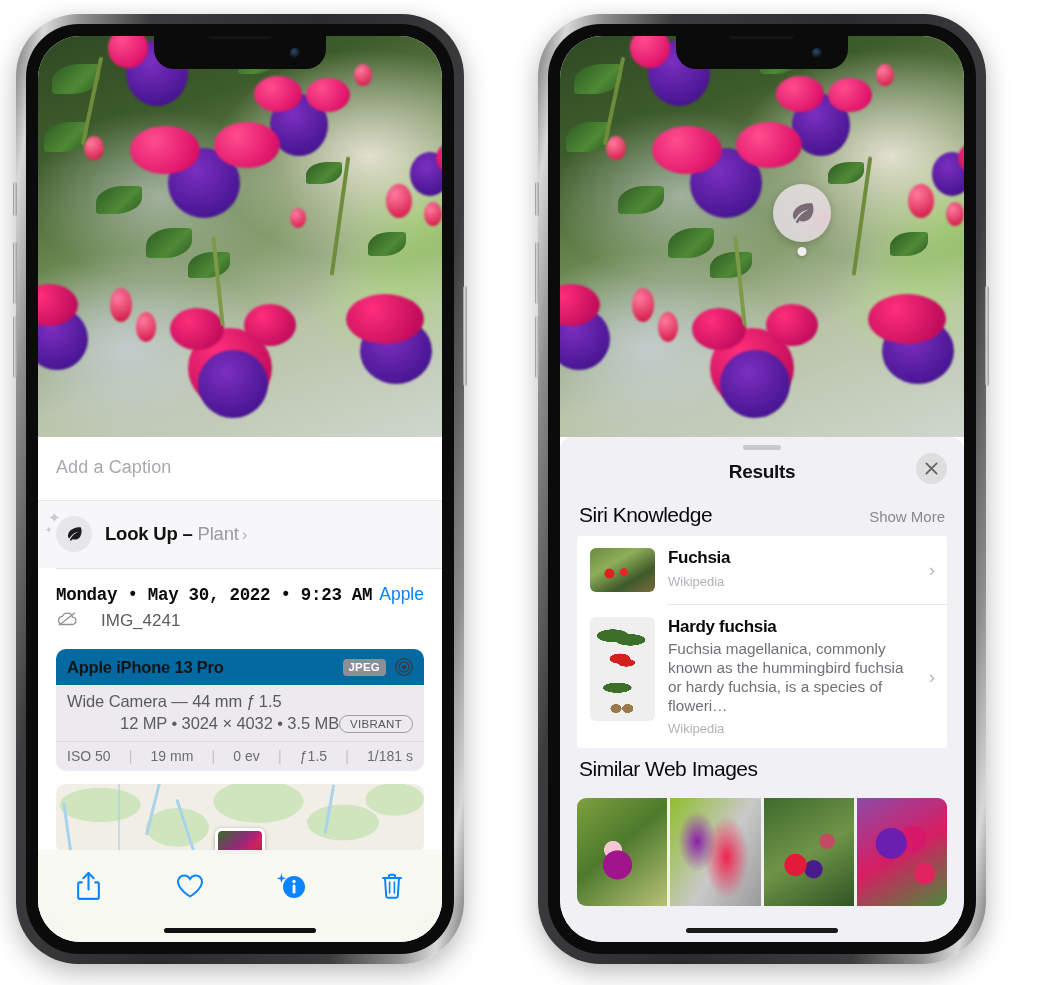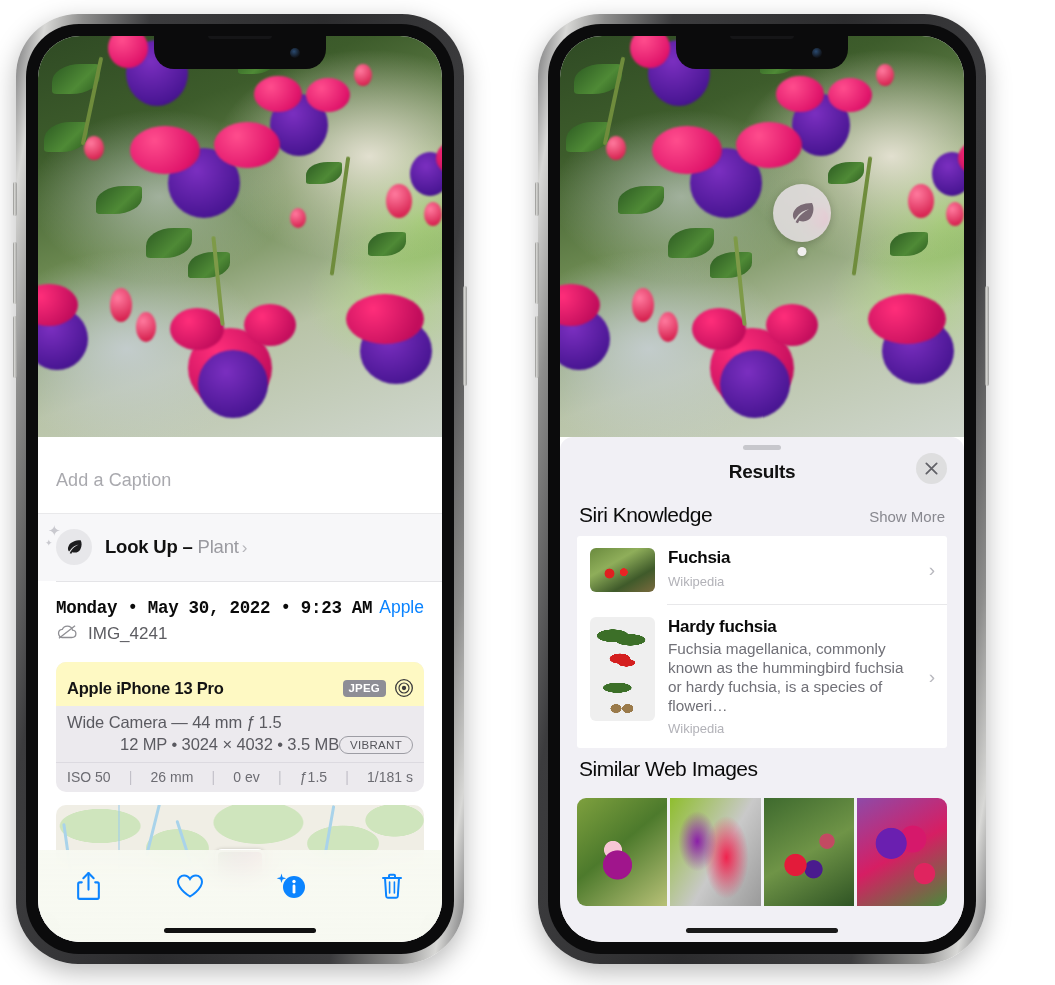--- a/index.html
+++ b/index.html
@@ -92,21 +92,21 @@
   .fl-pink { background: radial-gradient(circle at 35% 30%, #ff4d8d, #e0156b 70%, #b50f54 100%); }
   .fl-purple { background: radial-gradient(circle at 40% 32%, #7b2fc0, #4a1694 72%, #2f0d63 100%); }
   .fl-mag { background: radial-gradient(circle at 35% 30%, #ff2e7a, #c20d5c 75%); }
   .bud { background: radial-gradient(circle at 35% 30%, #ff7a9e, #d6214f 80%); }
   .leaf-g { background: linear-gradient(135deg,#2c5a22,#4f8a36 60%,#2d5c20); }
 
   
   .info-sheet {
     position: absolute; left: 0; top: 401px; right: 0; bottom: 0;
     background: #ffffff;
-    display: flex; flex-direction: column; margin-top: 13px;
+    display: flex; flex-direction: column;
   }
   .caption-row {
     padding: 20px 18px 22px 18px;
     font-size: 18px; color: #a9a9ae; letter-spacing: .1px;
     border-bottom: 1px solid #e9e9eb;
     background: #fff;
   }
   .lookup-row {
     display: flex; align-items: center; gap: 13px;
     padding: 15px 18px 16px 18px;
@@ -125,31 +125,31 @@
   .lookup-text { font-size: 18.5px; font-weight: 700; color: #111; letter-spacing: -.2px; }
   .lookup-text .sub { font-weight: 400; color: #9a9aa0; }
   .chev-gray { color: #b6b6bb; font-size: 17px; margin-left: 3px; font-weight: 500; }
 
   .divider { height: 1px; background: #e4e4e7; margin-left: 18px; }
 
   .meta-block { padding: 15px 18px 12px 18px; background: #fff; }
   .meta-top { display: flex; justify-content: space-between; align-items: baseline; }
   .meta-date { font-size: 17.5px; font-weight: 700; color: #0a0a0a; letter-spacing: -.3px; font-family: Liberation Mono, monospace; }
   .adjust-link { font-size: 17.5px; color: #0b84ff; font-weight: 400; }
-  .meta-file { display: flex; align-items: center; gap: 10px; margin-top: 6px; }
+  .meta-file { display: flex; align-items: center; gap: 23px; margin-top: 6px; }
   .meta-filename { font-size: 17px; color: #5c5c61; }
 
   .cam-card {
     margin: 6px 18px 0 18px;
     background: #eceaee; border-radius: 10px; overflow: hidden;
   }
   .cam-head {
     display: flex; align-items: center; justify-content: space-between;
-    padding: 16px 10px 8px 11px;
-    background: #fef9c3;
+    padding: 8px 10px 8px 11px;
+    background: #0369a1;
   }
   .cam-model { font-size: 16.5px; font-weight: 700; color: #141414; letter-spacing: -.2px; }
   .cam-head-right { display: flex; align-items: center; gap: 8px; }
   .jpeg-badge {
     background: #8e8e96; color: #fff; font-size: 11.5px; font-weight: 700;
     padding: 2.5px 6px; border-radius: 4px; letter-spacing: .2px;
   }
   .aperture-ico { width: 20px; height: 20px; }
   .cam-body { padding: 7px 11px 8px 11px; }
   .cam-line1 { font-size: 16.5px; color: #5a5a60; letter-spacing: -.1px; }
@@ -402,21 +402,21 @@
             <div class="cam-body">
               <div class="cam-line1">Wide Camera — 44 mm ƒ 1.5</div>
               <div class="cam-line2row">
                 <span class="cam-line2">12 MP • 3024 × 4032 • 3.5 MB</span>
                 <span class="vibrant-badge">VIBRANT</span>
               </div>
             </div>
             <div class="cam-exif">
               <span>ISO 50</span>
               <span class="exif-sep">|</span>
-              <span>26 mm</span>
+              <span>19 mm</span>
               <span class="exif-sep">|</span>
               <span>0 ev</span>
               <span class="exif-sep">|</span>
               <span>ƒ1.5</span>
               <span class="exif-sep">|</span>
               <span>1/181 s</span>
             </div>
           </div>
 
           <div class="map-preview">

